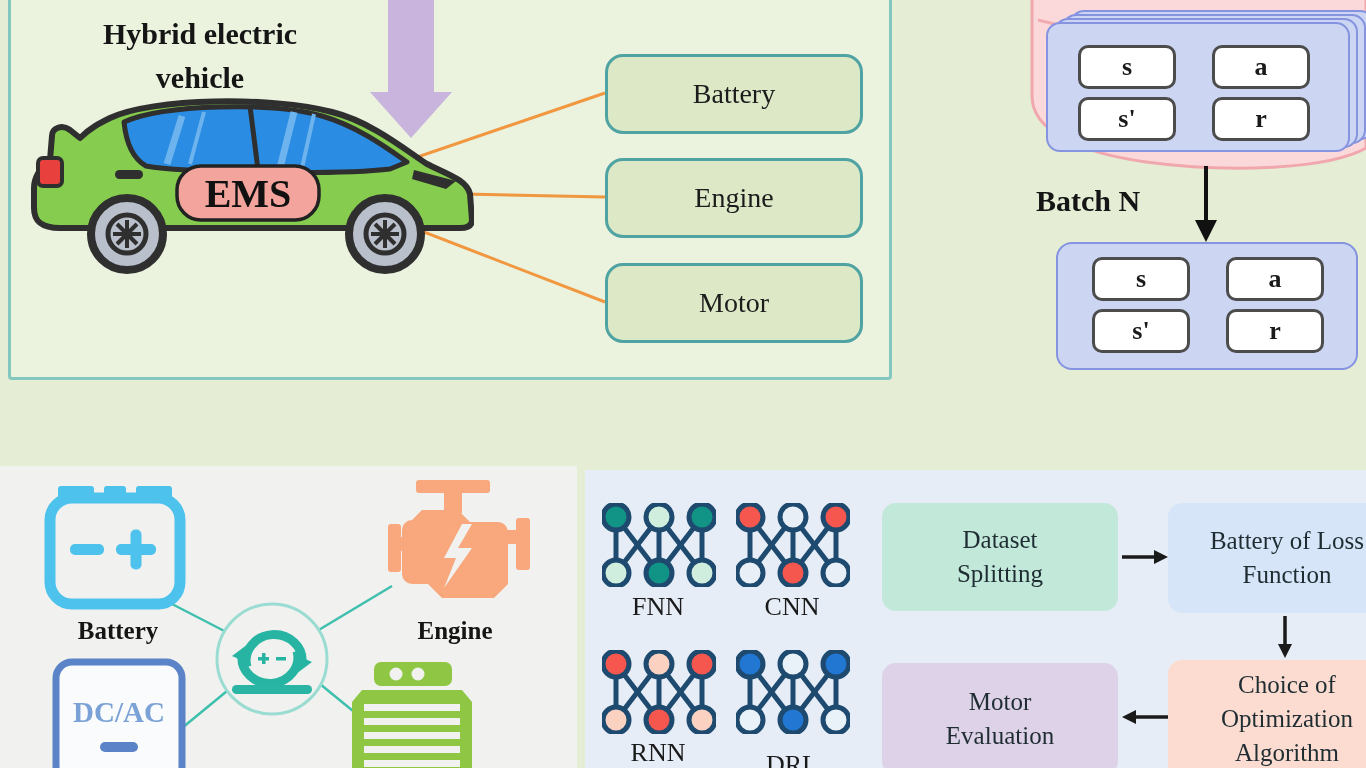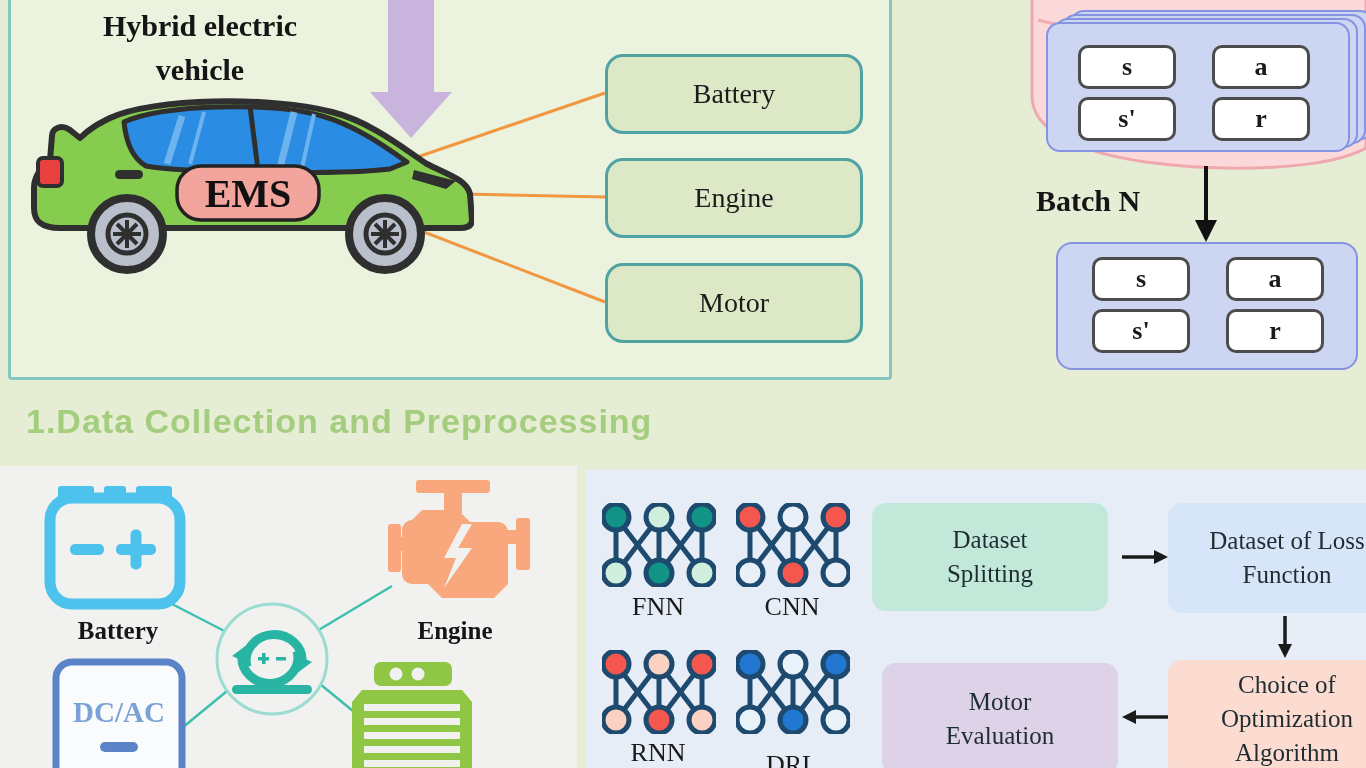--- a/index.html
+++ b/index.html
@@ -4,21 +4,21 @@
 <style>
   html,body{margin:0;padding:0;background:#e5edd5;}
   #stage{position:relative;width:1366px;height:768px;overflow:hidden;
          background:#e5edd5;font-family:"Liberation Serif",serif;}
   .abs{position:absolute;}
   .preline{white-space:pre-line;}
 
   
   .hev-frame{left:8px;top:-28px;width:878px;height:402px;border:3px solid #84c7c1;
              background:#ebf2de;border-radius:4px;}
-  .hev-title{left:58px;top:4px;width:284px;text-align:center;font-weight:bold;
+  .hev-title{left:58px;top:12px;width:284px;text-align:center;font-weight:bold;
              font-size:30px;line-height:1.45;color:#151515;}
   .comp-box{left:605px;width:252px;height:74px;background:#dce8c6;border:3px solid #4fa3a3;
             border-radius:18px;display:flex;align-items:center;justify-content:center;
             font-size:28px;color:#1c1c1c;}
 
   
   .card{background:#ccd6f3;border:2px solid #8593e0;border-radius:14px;}
   .cell{width:92px;height:38px;background:#ffffff;border:3px solid #4c4c4c;border-radius:10px;
         display:flex;align-items:center;justify-content:center;font-weight:bold;font-size:26px;color:#1a1a1a;}
   .batch-label{left:1036px;top:184px;font-weight:bold;font-size:30px;color:#151515;}
@@ -139,21 +139,20 @@
   <div class="abs cell" style="left:1226px;top:257px;">
     <span>a</span>
     </div>
   <div class="abs cell" style="left:1092px;top:309px;">
     <span>s'</span>
     </div>
   <div class="abs cell" style="left:1226px;top:309px;">
     <span>r</span>
     </div>
 
-  <div class="abs heading">1.Data Collection and Preprocessing</div>
 
   <div class="abs panel-left">
     <svg width="577" height="302" viewBox="0 0 577 302">
 
       <g stroke="#3fbfae" stroke-width="2.5">
         <line x1="172" y1="138" x2="234" y2="170"></line>
         <line x1="392" y1="120" x2="312" y2="168"></line>
         <line x1="238" y1="216" x2="182" y2="262"></line>
         <line x1="320" y1="218" x2="386" y2="272"></line>
       </g>
@@ -297,25 +296,25 @@
           <circle cx="57" cy="70" r="13" fill="#2277d3"></circle>
           <circle cx="100" cy="70" r="13" fill="#e9f1f9"></circle>
       </g>
     </svg>
 
     <div class="abs nn-label" style="left:33px;top:122px;">FNN</div>
     <div class="abs nn-label" style="left:167px;top:122px;">CNN</div>
     <div class="abs nn-label" style="left:33px;top:268px;">RNN</div>
     <div class="abs nn-label" style="left:167px;top:280px;">DRL</div>
 
-    <div class="abs flow-box preline" style="left:287px;top:33px;width:236px;height:108px;background:#c2e8da;">
+    <div class="abs flow-box preline" style="left:297px;top:33px;width:236px;height:108px;background:#c2e8da;">
       <span class="preline">Dataset
 Splitting</span></div>
     <div class="abs flow-box preline" style="left:583px;top:33px;width:238px;height:110px;background:#d6e5f7;">
-      <span class="preline">Dataset of Loss
+      <span class="preline">Battery of Loss
 Function</span></div>
     <div class="abs flow-box preline" style="left:297px;top:193px;width:236px;height:112px;background:#ddd2e8;">
       <span class="preline">Motor
 Evaluation</span></div>
     <div class="abs flow-box preline" style="left:583px;top:190px;width:238px;height:118px;background:#fcdcd0;">
       <span class="preline">Choice of
 Optimization
 Algorithm</span></div>
 
     <svg class="abs" style="left:535px;top:78px;" width="50" height="18">

